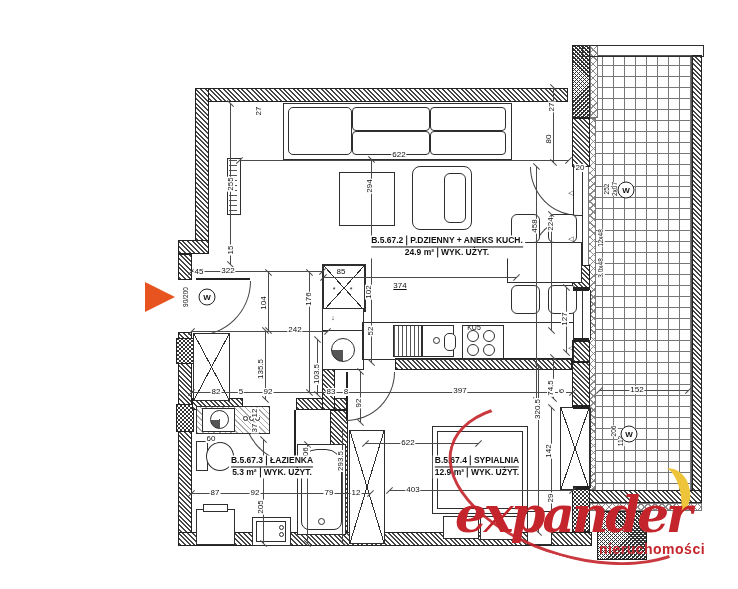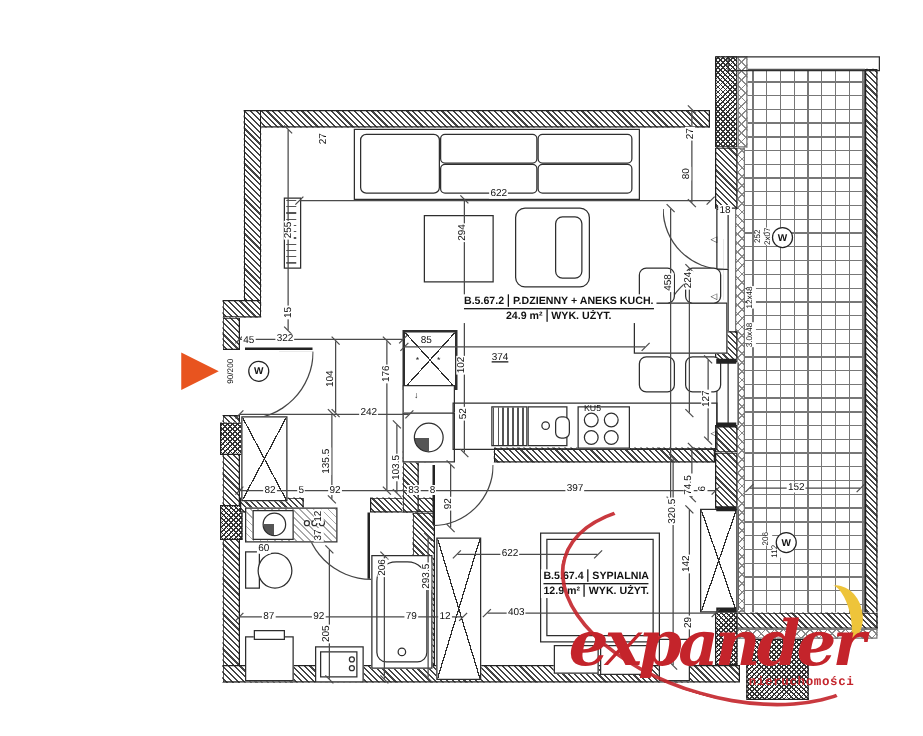--- a/index.html
+++ b/index.html
@@ -68,22 +68,22 @@
   #entry-arrow{position:absolute;left:145px;top:282px;width:0;height:0;z-index:7;
       border-top:15px solid transparent;border-bottom:15px solid transparent;border-left:30px solid #e8541f;}
   
   #logo{position:absolute;left:0;top:0;width:678px;height:589px;pointer-events:none;z-index:9;}
   #logo-swoosh{position:absolute;left:445px;top:408px;width:265px;height:145px;border:3px solid transparent;
       border-left-color:#c4242b;border-bottom-color:#c4242b;border-radius:50%;transform:rotate(16deg);opacity:.9;}
   #logo-flame{position:absolute;left:652px;top:468px;width:28px;height:48px;border:0 solid transparent;
       border-right:10px solid #eec43a;border-radius:50%;transform:rotate(-14deg);}
   #logo-brand{position:absolute;left:455px;top:490px;font-family:"DejaVu Serif",serif;font-style:italic;
       font-weight:bold;font-size:50px;line-height:1;color:#c4242b;letter-spacing:-3px;}
-  #logo-sub{position:absolute;left:599px;top:541px;font-family:Liberation Mono, monospace;font-weight:bold;
-      font-size:10px;color:#c4242b;letter-spacing:0.5px;}
+  #logo-sub{position:absolute;left:599px;top:541px;font-family:Liberation Sans, sans-serif;font-weight:bold;
+      font-size:14px;color:#c4242b;letter-spacing:0.5px;}
 </style>
 </head>
 <body>
 
 <div id="stage">
 
   <div class="fur nofill" style="left:582px;top:45px;width:120px;height:10px;"></div>
   <div class="grid" style="left:590px;top:55px;width:100px;height:450px;"></div>
   <div class="wall" style="left:692px;top:55px;width:10px;height:450px;"></div>
   <div class="insul" style="left:588px;top:118px;width:8px;height:372px;"></div>
@@ -218,20 +218,24 @@
   <div class="dl v" style="left:342px;top:430px;height:112px;"></div>
   <div class="dl v" style="left:360px;top:372px;height:50px;"></div>
   <div class="dl v" style="left:553px;top:358px;height:40px;"></div>
   <div class="dl v" style="left:265px;top:331px;height:68px;"></div>
   <div class="dl v" style="left:317px;top:340px;height:54px;"></div>
 
   <div class="roomlbl" style="left:447px;top:247px;">
     <div class="rl1"><span>B.5.67.2</span><span class="rlsep">P.DZIENNY + ANEKS KUCH.</span></div>
     <div class="rl2"><span>24.9 m²</span><span class="rlsep">WYK. UŻYT.</span></div>
   </div>
+  <div class="roomlbl" style="left:272px;top:467px;">
+    <div class="rl1"><span>B.5.67.3</span><span class="rlsep">ŁAZIENKA</span></div>
+    <div class="rl2"><span>5.3 m²</span><span class="rlsep">WYK. UŻYT.</span></div>
+  </div>
   <div class="roomlbl" style="left:477px;top:467px;">
     <div class="rl1"><span>B.5.67.4</span><span class="rlsep">SYPIALNIA</span></div>
     <div class="rl2"><span>12.9 m²</span><span class="rlsep">WYK. UŻYT.</span></div>
   </div>
 
   <div id="dims">
       <span class="dim r" style="left: 259px; top: 111px;">27</span>
       <span class="dim r" style="left: 231px; top: 184px;">255</span>
       <span class="dim r" style="left: 231px; top: 250px;">15</span>
       <span class="dim" style="left: 399px; top: 155px;">622</span>
@@ -242,21 +246,21 @@
       <span class="dim r" style="left: 264px; top: 303px;">104</span>
       <span class="dim r" style="left: 309px; top: 299px;">176</span>
       <span class="dim" style="left: 295px; top: 330px;">242</span>
       <span class="dim" style="left: 341px; top: 272px;">85</span>
       <span class="dim r" style="left: 369px; top: 292px;">102</span>
       <span class="dim r" style="left: 371px; top: 331px;">52</span>
       <span class="dim r" style="left: 535px; top: 226px;">458</span>
       <span class="dim r" style="left: 551px; top: 224px;">224</span>
       <span class="dim r" style="left: 552px; top: 107px;">27</span>
       <span class="dim r" style="left: 549px; top: 139px;">80</span>
-      <span class="dim" style="left: 580px; top: 168px;">18</span>
+      <span class="dim" style="left: 580px; top: 168px;">20</span>
       <span class="dim r" style="left: 565px; top: 319px;">127</span>
       <span class="dim r" style="left: 359px; top: 403px;">92</span>
       <span class="dim" style="left: 331px; top: 392px;">83</span>
       <span class="dim" style="left: 346px; top: 392px;">8</span>
       <span class="dim" style="left: 460px; top: 391px;">397</span>
       <span class="dim r" style="left: 551px; top: 388px;">74.5</span>
       <span class="dim r" style="left: 562px; top: 391px;">6</span>
       <span class="dim r" style="left: 261px; top: 369px;">135.5</span>
       <span class="dim r" style="left: 317px; top: 374px;">103.5</span>
       <span class="dim" style="left: 216px; top: 392px;">82</span>

